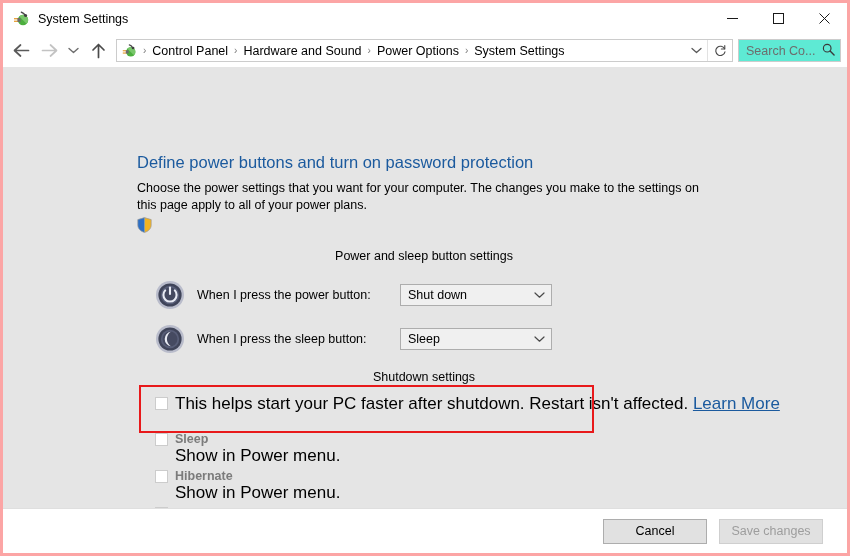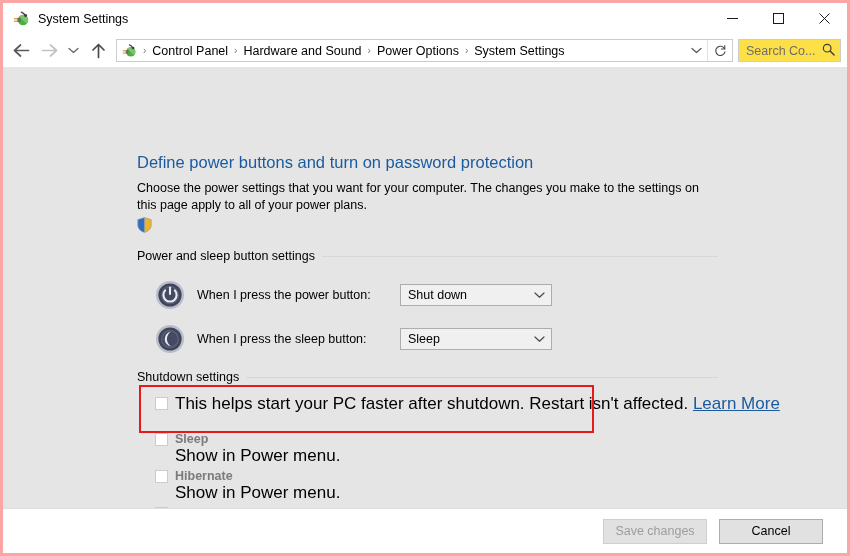--- a/index.html
+++ b/index.html
@@ -132,21 +132,21 @@
     display: flex;
     align-items: center;
     justify-content: center;
     height: 100%;
     border-left: 1px solid #e2e2e2;
   }
   .searchbox {
     width: 103px;
     height: 23px;
     border: 1px solid #cccccc;
-    background: #fde047;
+    background: #5eead4;
     box-sizing: border-box;
     display: flex;
     align-items: center;
     padding: 0 5px 0 7px;
   }
   .search-placeholder {
     font-size: 12.5px;
     color: #6d6d6d;
     flex: 1;
     white-space: nowrap;
@@ -198,20 +198,21 @@
     white-space: nowrap;
   }
 
   
   .group-header {
     position: absolute;
     left: 134px;
     display: flex;
     align-items: center;
     width: 581px;
+    flex-direction: column;
   }
   .group-header .gh-label {
     font-size: 12.5px;
     color: #000000;
     white-space: nowrap;
     padding-right: 7px;
   }
   .group-header .gh-line {
     flex: 1;
     height: 1px;
@@ -548,17 +549,17 @@
       <span class="cb-texts">
         <span class="cb-label">Lock</span>
 
       </span>
     </div>
 
     <div class="highlight-box"></div>
   </div>
 
   <div class="bottombar">
+    <button class="btn default">Cancel</button>
     <button class="btn disabled">Save changes</button>
-    <button class="btn default">Cancel</button>
   </div>
 
 </div>
 
 </body></html>

